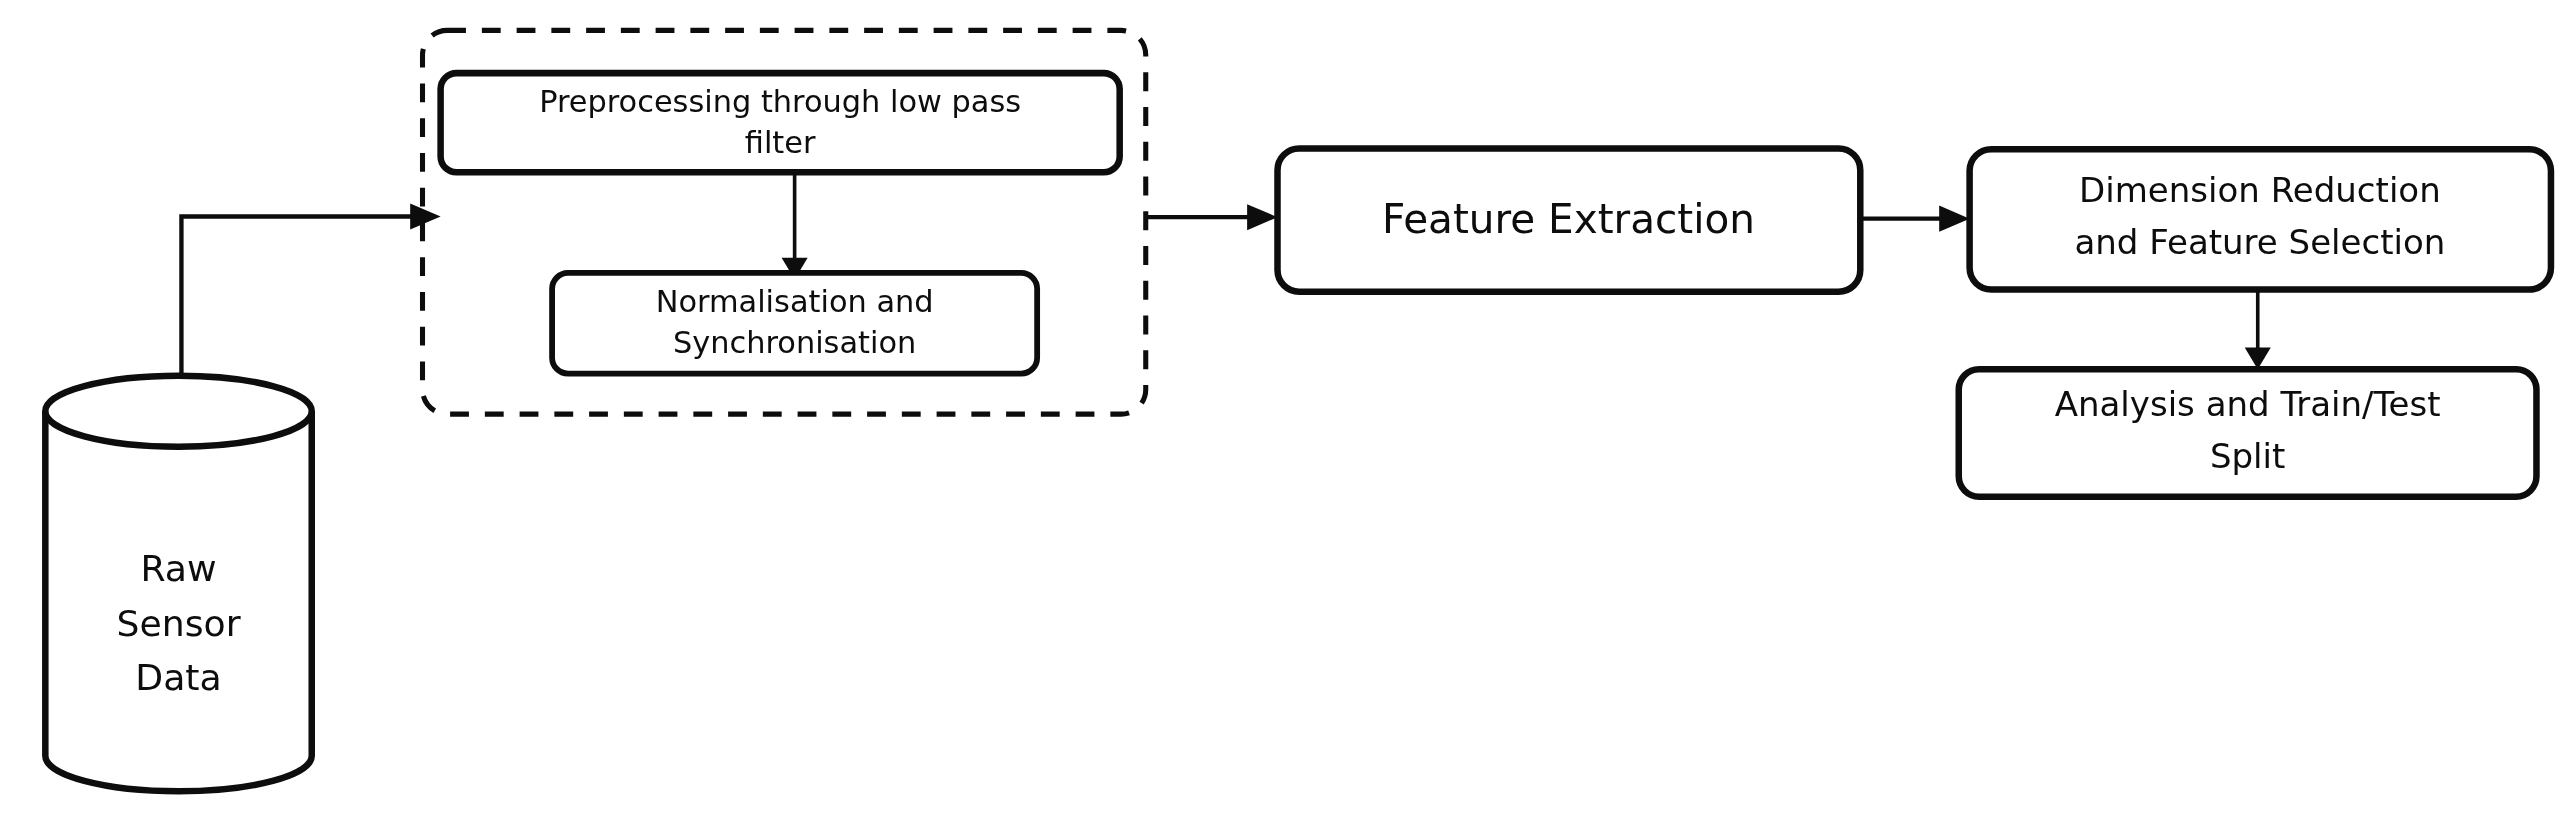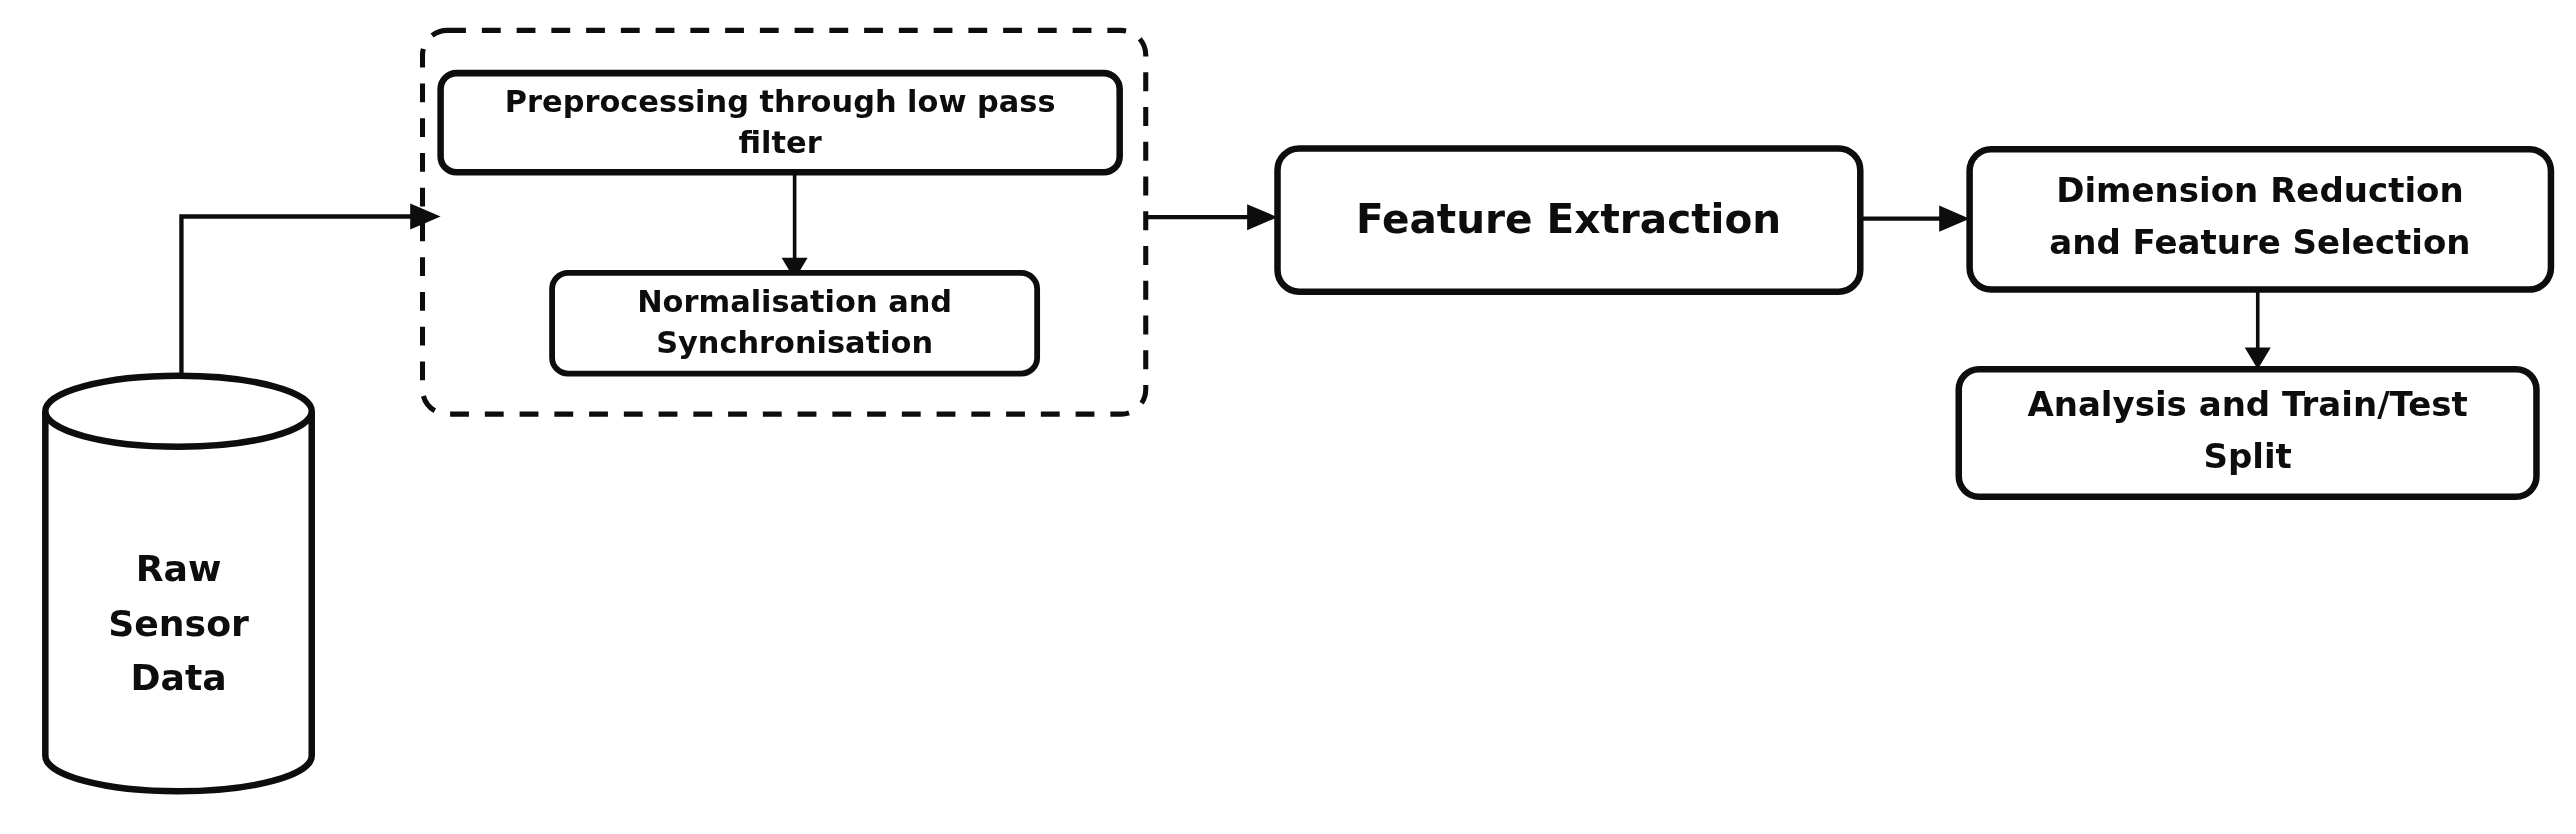--- a/index.html
+++ b/index.html
@@ -11,21 +11,20 @@
     width: 2576px;
     height: 834px;
     overflow: hidden;
     font-family: "DejaVu Sans", sans-serif;
   }
   #flow-root {
     position: relative;
     width: 2388px;
     height: 834px;
     background: #ffffff;
-    font-weight: bold;
   }
   #flow-svg {
     display: block;
     width: 2576px;
     height: 834px;
   }
   .node-shape {
     fill: #ffffff;
     stroke: #0d0d0d;
   }

